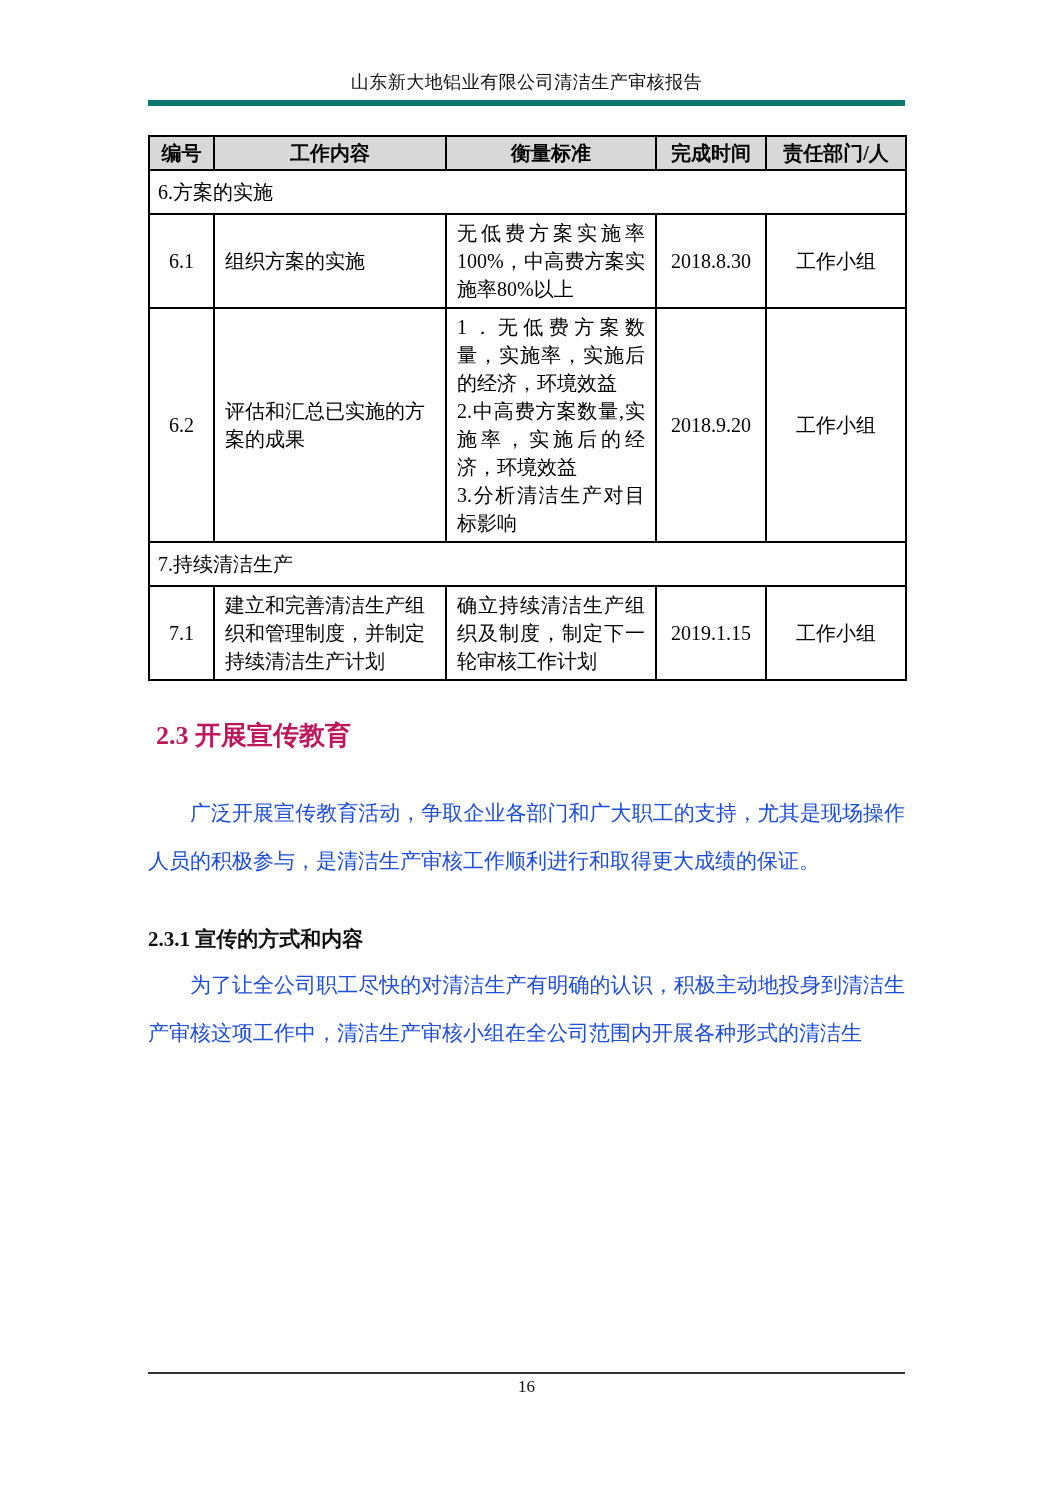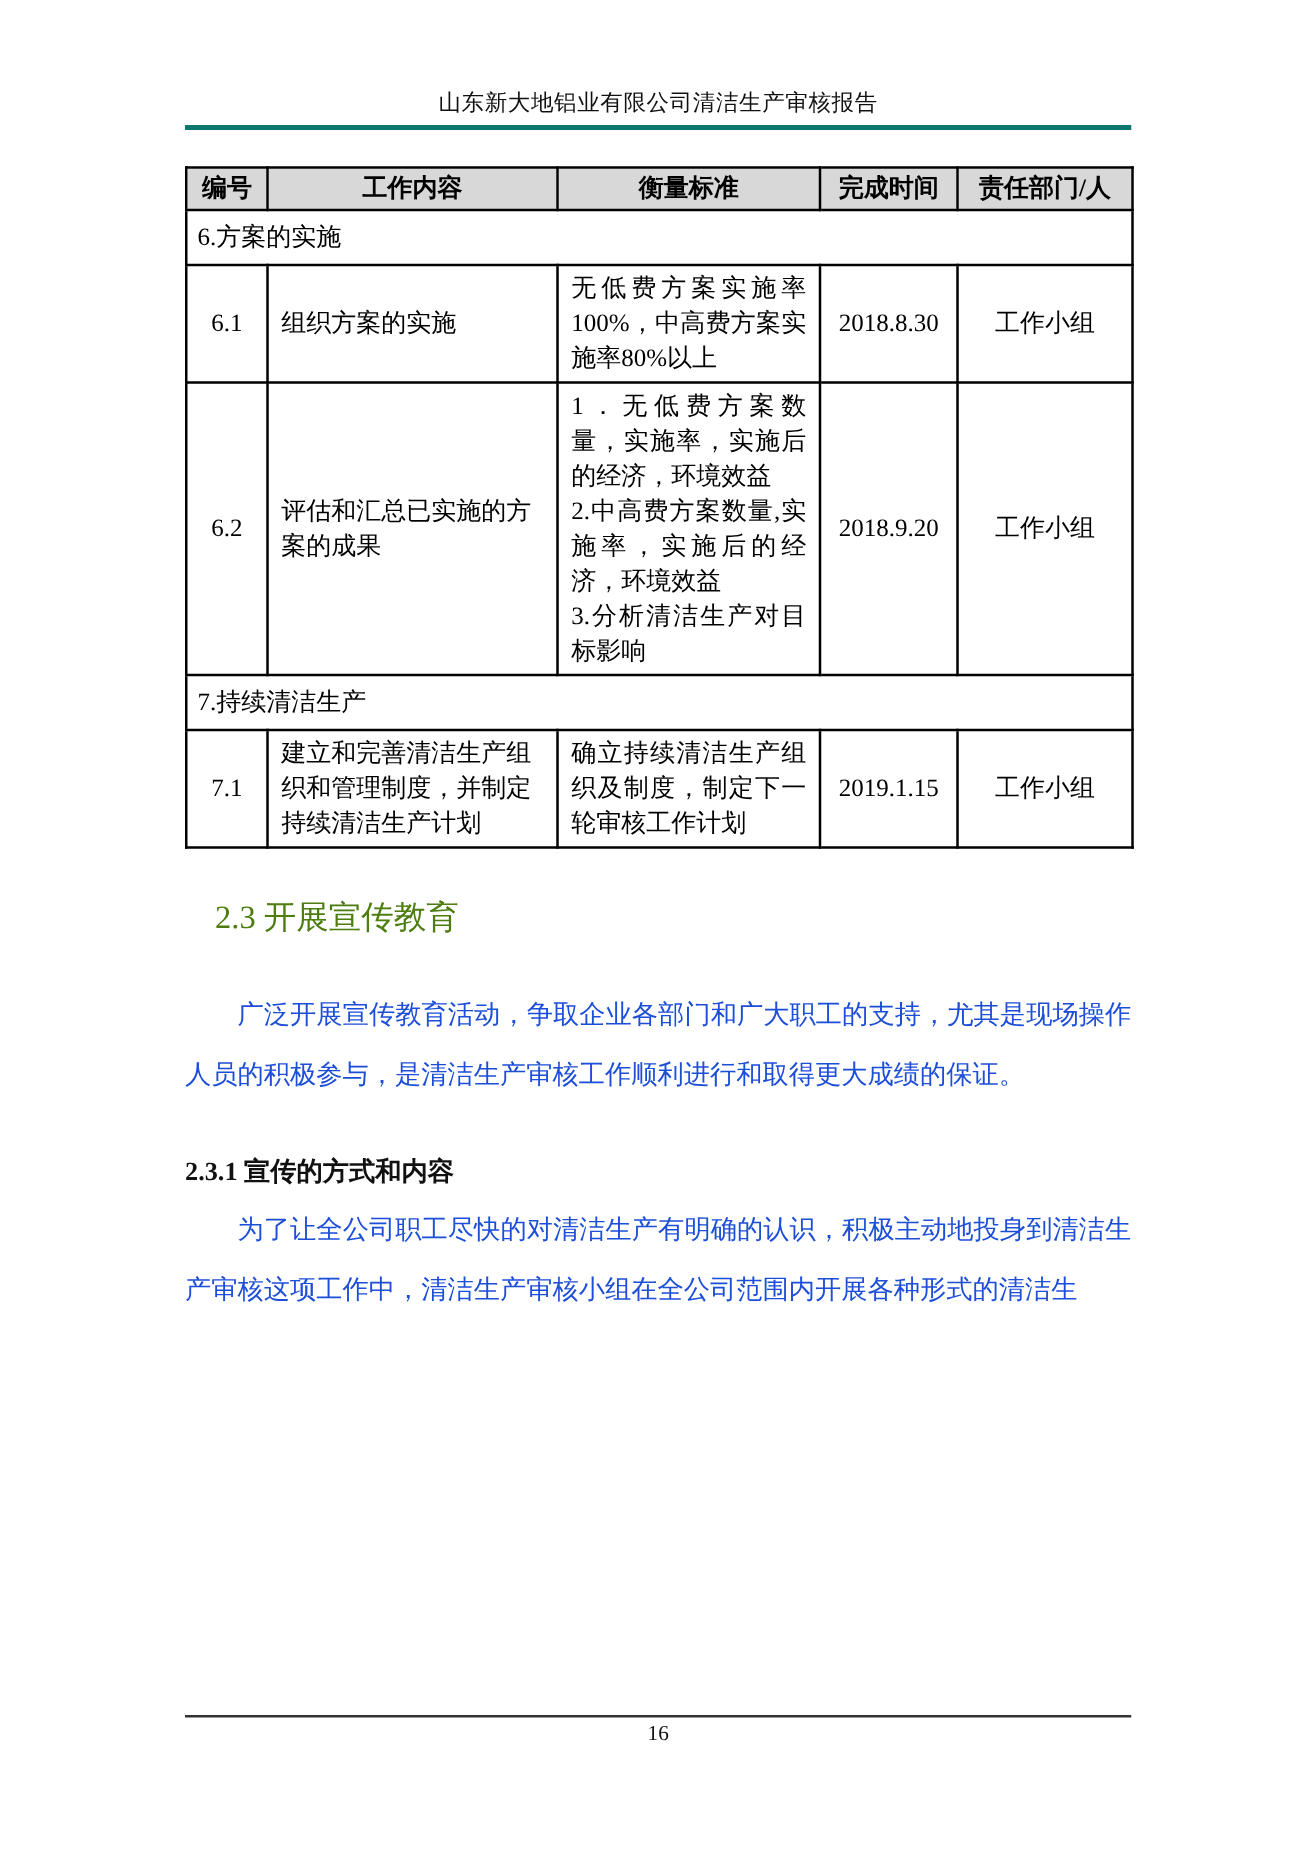--- a/index.html
+++ b/index.html
@@ -17,21 +17,21 @@
   .content {
     position: absolute;
     left: 148px;
     top: 0;
     width: 757px;
   }
 
   
   .doc-header {
     padding-top: 70px;
-    border-bottom: 4px solid #0f766e;
+    border-bottom: 6px solid #0f766e;
     padding-bottom: 6px;
   }
   .doc-title {
     text-align: center;
     font-size: 18px;
     letter-spacing: 0.5px;
     color: #111;
   }
 
   
@@ -66,24 +66,24 @@
 
   td.c-id    { text-align: center; padding: 4px 4px; }
   td.c-work  { text-align: left; }
   td.c-std   { text-align: justify; text-justify: inter-ideograph; white-space: pre-line; }
   td.c-time  { text-align: center; padding: 4px 2px; }
   td.c-owner { text-align: center; }
 
   
   h2.sec-heading {
     margin-top: 37px;
-    margin-left: 24px;
+    margin-left: 8px;
     font-size: 26px;
-    font-weight: normal;
-    color: #4d7c0f;
+    font-weight: bold;
+    color: #be185d;
   }
   p.body-para {
     margin-top: 36px;
     font-size: 21px;
     line-height: 48px;
     text-align: justify;
     text-justify: inter-ideograph;
     text-indent: 2em;
     color: #1d4ed8;
   }

